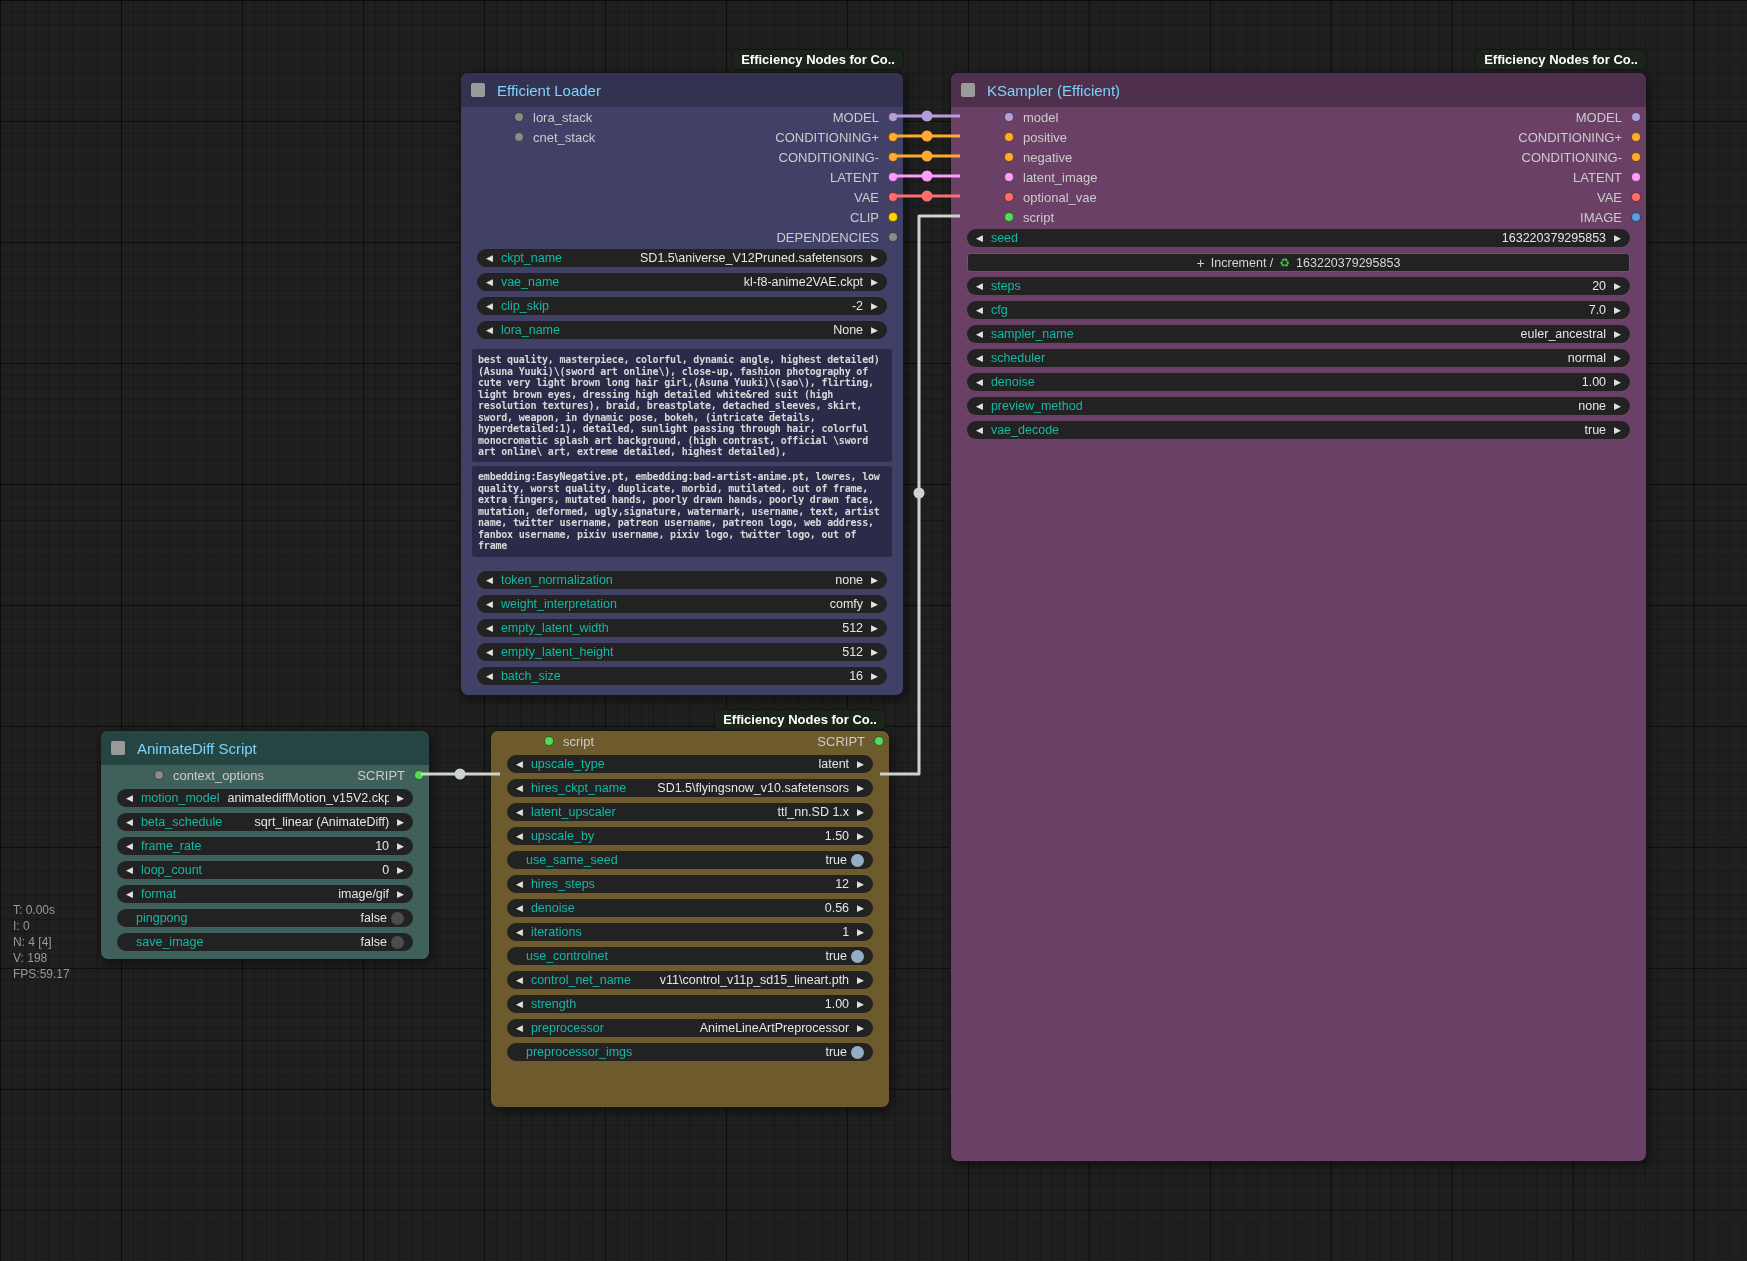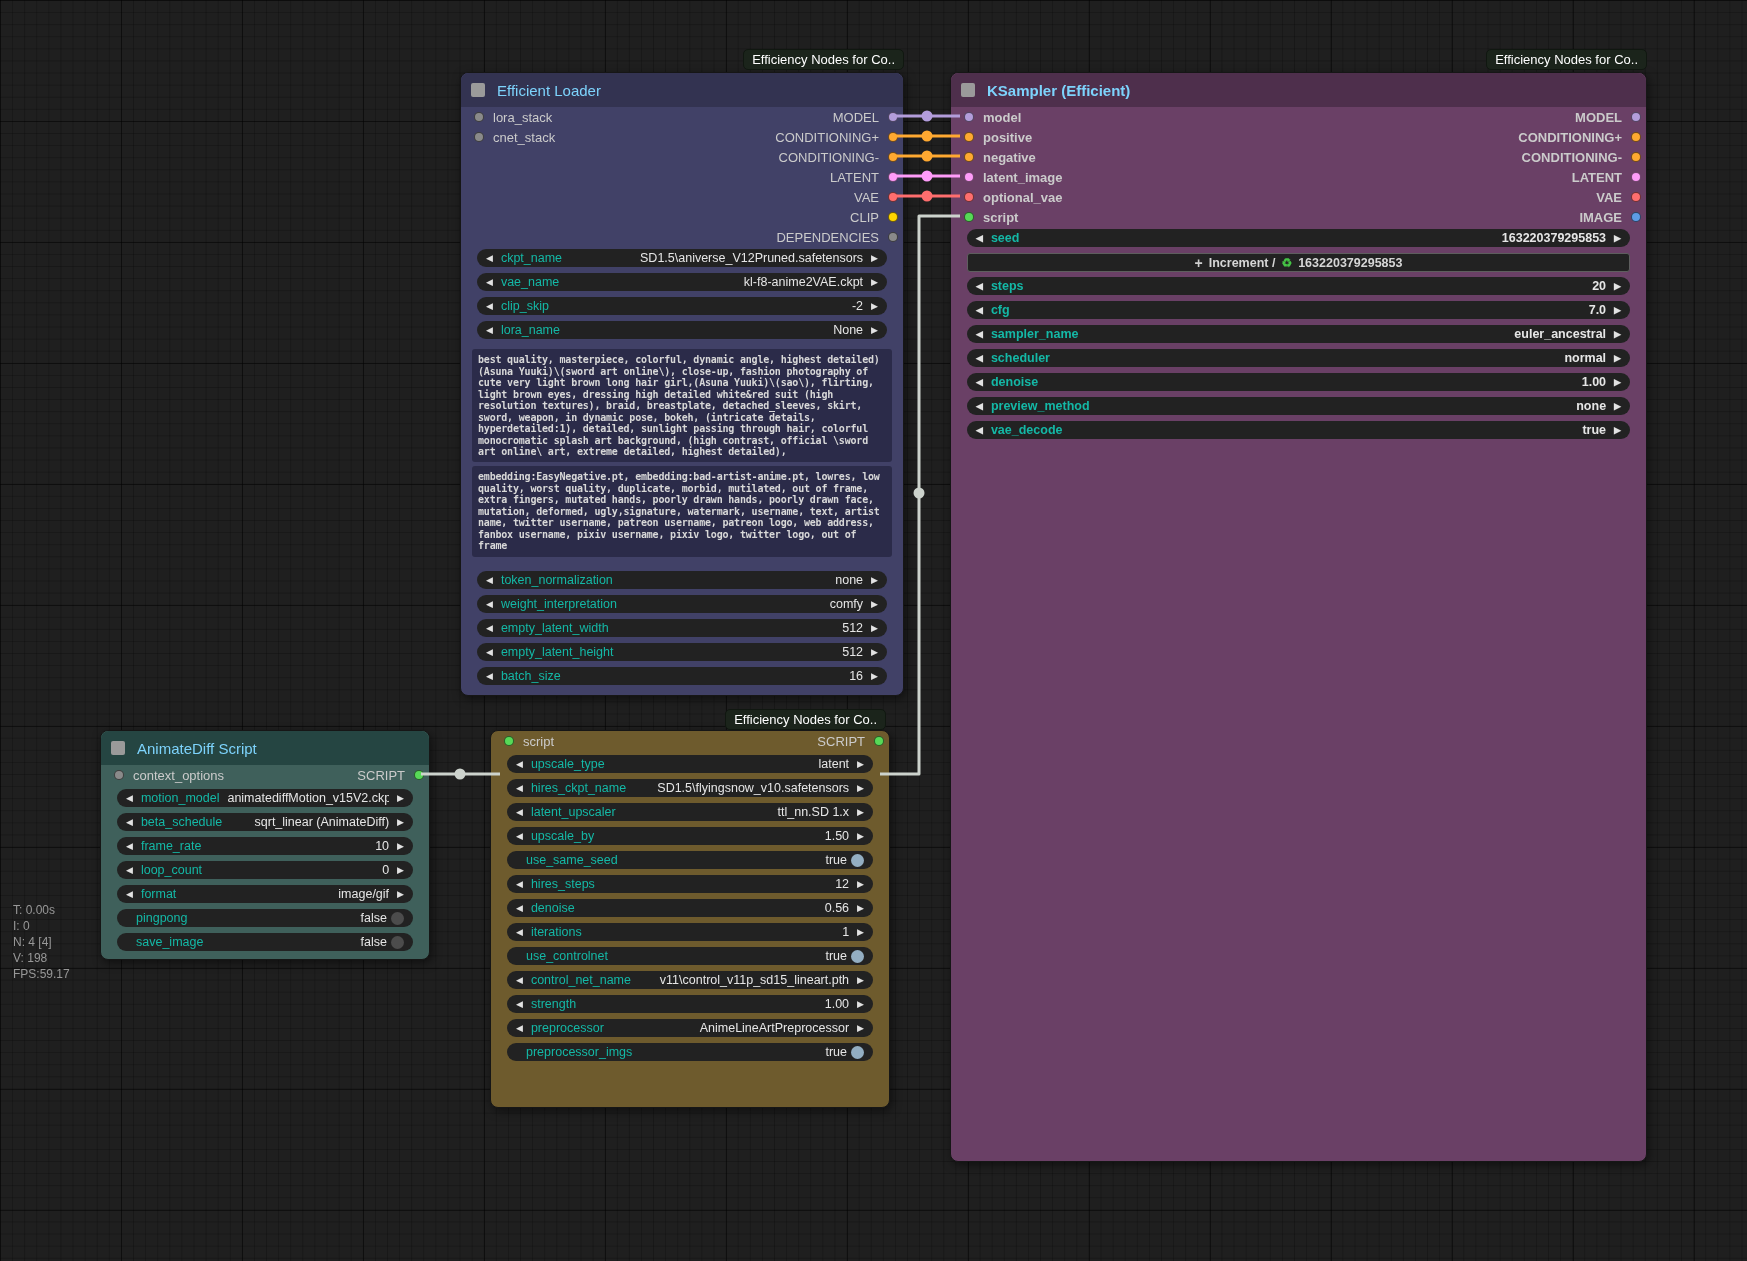--- a/index.html
+++ b/index.html
@@ -15,21 +15,21 @@
     background-size:121px 121px,121px 121px,12.1px 12.1px,12.1px 12.1px;
   }
   .node{position:absolute;border-radius:8px;border:1px solid #161616;
     box-shadow:2px 3px 10px rgba(0,0,0,.5);z-index:2;box-sizing:border-box;}
   .nheader{height:34px;display:flex;align-items:center;padding:0 10px;
     border-radius:8px 8px 0 0;}
   .hicon{width:14px;height:14px;background:#9a9a9a;border-radius:2px;flex:0 0 auto;}
   .ntitle{margin-left:12px;color:#7dd3fc;font-size:15px;white-space:nowrap;}
   .slots{position:relative;}
   .slotcol{position:absolute;top:0;}
-  .slotcol.in{left:8px;}
+  .slotcol.in{left:0;padding-left:48px;}
   .slotcol.out{right:0;}
   .slot{height:20px;display:flex;align-items:center;}
   .slot.in{padding-left:5px;}
   .slot.out{justify-content:flex-end;padding-right:5px;}
   .sdot{width:10px;height:10px;border-radius:50%;background:#8a8a8a;
     border:1px solid rgba(0,0,0,.55);box-sizing:border-box;flex:0 0 auto;}
   .slot.in .sdot{margin-right:9px;}
   .slot.out .sdot{margin-left:9px;}
   .slbl{color:#cbcbcb;font-size:13px;white-space:nowrap;}
   .widgets{padding:2px 16px 0;}
@@ -48,21 +48,21 @@
     box-sizing:border-box;overflow:hidden;
     font-family:"DejaVu Sans Mono",monospace;font-weight:bold;font-size:10px;
     line-height:11.5px;color:#d8d8d8;white-space:pre-wrap;word-break:break-word;
     letter-spacing:-0.2px;}
   .increment-row{height:19px;margin:0 0 5px;background:#222;border:1px solid #5e5e5e;
     border-radius:3px;display:flex;align-items:center;justify-content:center;
     color:#d6d6d6;font-size:12.5px;box-sizing:border-box;}
   .increment-row .plus{font-size:14px;margin-right:6px;color:#cfcfcf;}
   .increment-row .recycle{color:#45c445;margin:0 6px 0 6px;font-size:12px;}
   .badge{position:absolute;background:#1b241b;border:1px solid #101710;color:#ffffff;
-    font-size:13px;font-weight:normal;padding:2px 8px;border-radius:5px;z-index:3;
+    font-size:13px;font-weight:bold;padding:2px 8px;border-radius:5px;z-index:3;
     white-space:nowrap;margin-left:24px;}
   #stats{position:absolute;left:13px;top:862px;color:#989898;font-size:12px;
     line-height:16px;z-index:1;margin-top:40px;}
   #wires{position:absolute;left:0;top:0;width:1747px;height:1261px;z-index:4;
     pointer-events:none;}
   
   .n-loader{background:#414167;}  .n-loader .nheader{background:#333351;}
   .n-ksampler{background:#6a4066;} .n-ksampler .nheader{background:#4e2f4c;}
   .n-animdiff{background:#3f605b;} .n-animdiff .nheader{background:#254542;}
   .n-highres{background:#6e5b2d;}  .n-highres .nheader{background:#564821;}
@@ -186,21 +186,21 @@
         </div>
       <div class="widget combo">
           <span class="arrow">◀</span>
           <span class="wlabel">batch_size</span>
           <span class="wvalue">16</span>
           <span class="arrow">▶</span>
         </div>
     </div>
   </div>
 
-  <div class="node n-ksampler" style="left:950px;top:72px;width:697px;height:1090px;font-weight:bold;">
+  <div class="node n-ksampler" style="left:950px;top:72px;width:697px;height:1090px;">
     <div class="nheader">
       <span class="hicon"></span>
       <span class="ntitle">KSampler (Efficient)</span>
     </div>
     <div class="slots" style="height:120px;">
       <div class="slotcol in">
         <div class="slot in">
             <span class="sdot" style="background: rgb(179, 157, 219);"></span>
             <span class="slbl">model</span>
           </div>

